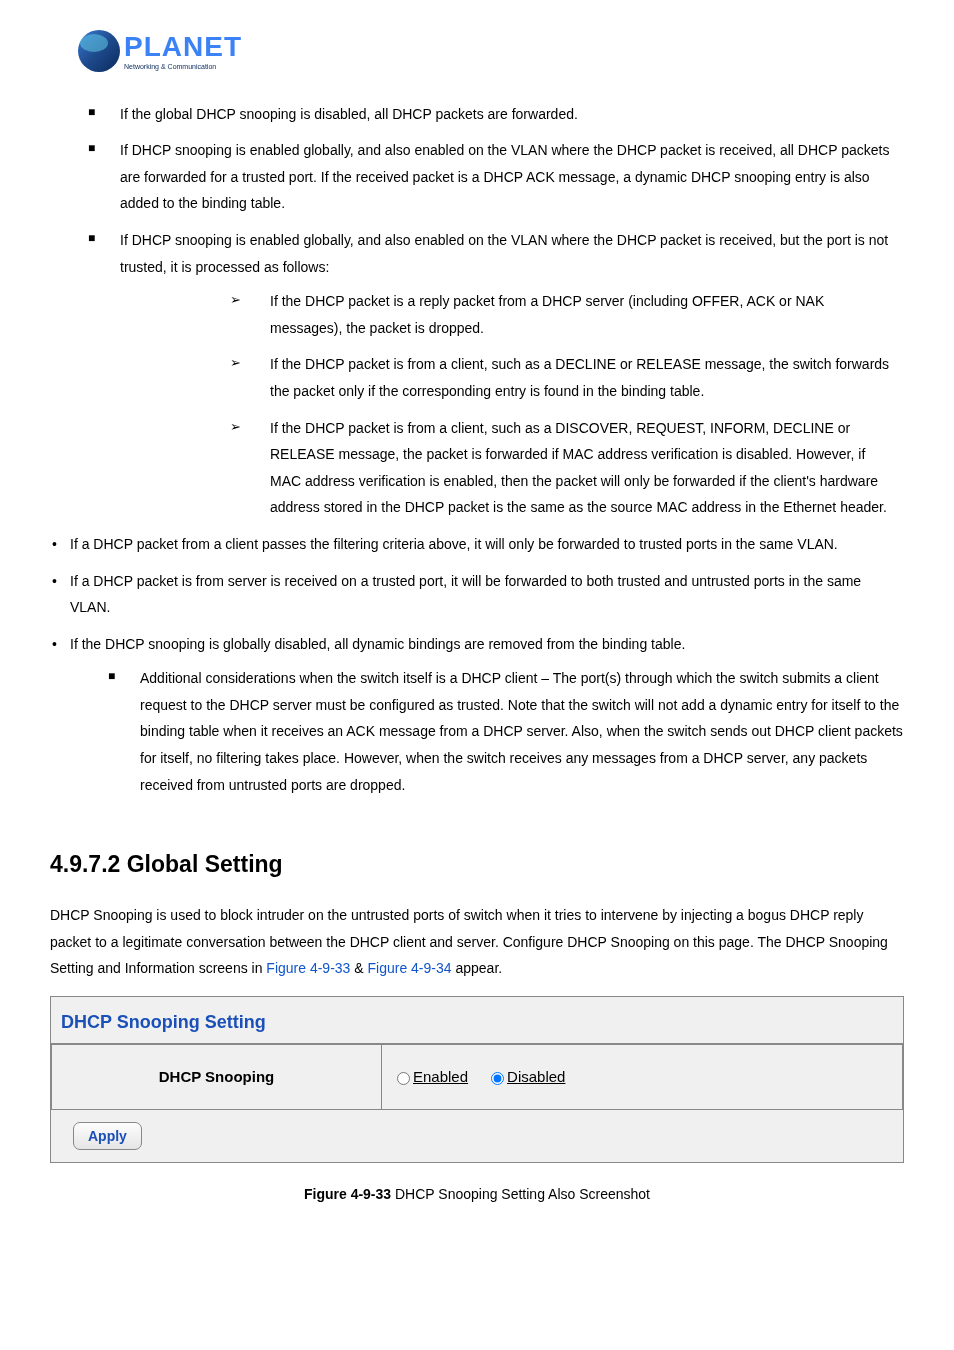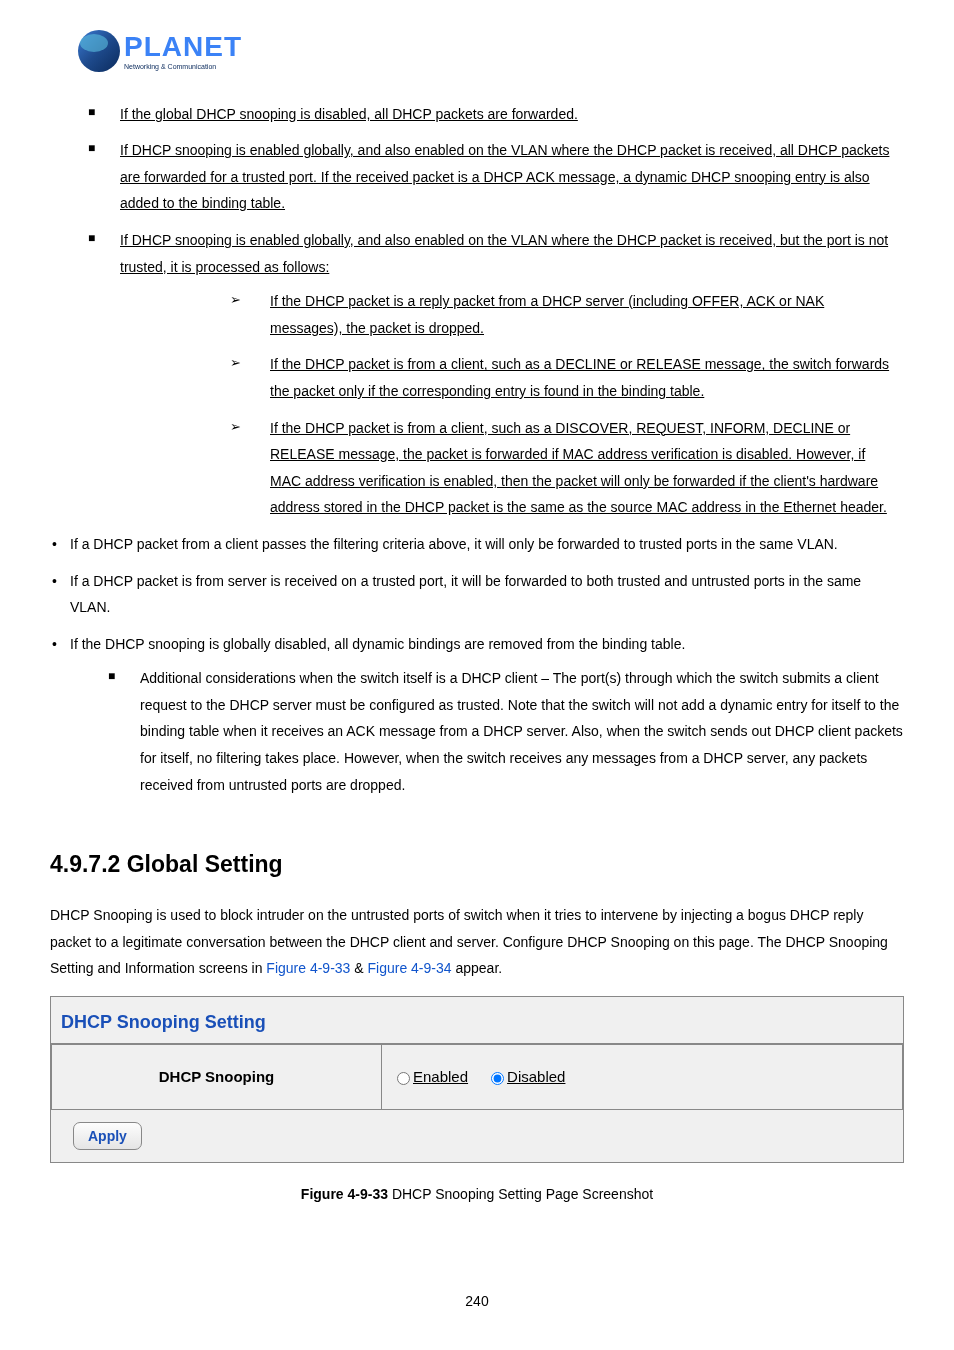--- a/index.html
+++ b/index.html
@@ -53,21 +53,21 @@
     color: #3b82f6;
     letter-spacing: 1px;
     line-height: 1;
   }
   .logo-tag {
     font-size: 7px;
     color: #0a2a5c;
     line-height: 1;
     margin-top: 2px;
   }
-  ul.square { list-style: none; padding: 0; margin: 0; text-decoration: underline; }
+  ul.square { list-style: none; padding: 0; margin: 0; }
   ul.square > li { position: relative; padding-left: 70px; margin: 0 0 10px 0; }
   ul.square > li::before {
     content: "■"; position: absolute; left: 38px; top: 0; font-size: 12px;
   }
   ul.arrow { list-style: none; padding: 0; margin: 8px 0 10px 0; }
   ul.arrow > li { position: relative; padding-left: 150px; padding-right: 10px; margin: 0 0 10px 0; }
   ul.arrow > li::before {
     content: "➢"; position: absolute; left: 110px; top: 0; font-size: 13px;
   }
   ul.bullet { list-style: none; padding: 0; margin: 0 0 10px 0; }
@@ -214,18 +214,17 @@
             </label>
           </div>
         </td>
       </tr>
     </tbody>
       </table>
     <button class="apply-btn">Apply</button>
   </div>
 
   <div class="caption">
-    <b>Figure 4-9-33</b><span> DHCP Snooping Setting Page Screenshot</span>
+    <b>Figure 4-9-33</b><span> DHCP Snooping Setting Also Screenshot</span>
   </div>
 
-  <div class="pagenum">240</div>
 
 </div>
 
 </body></html>

